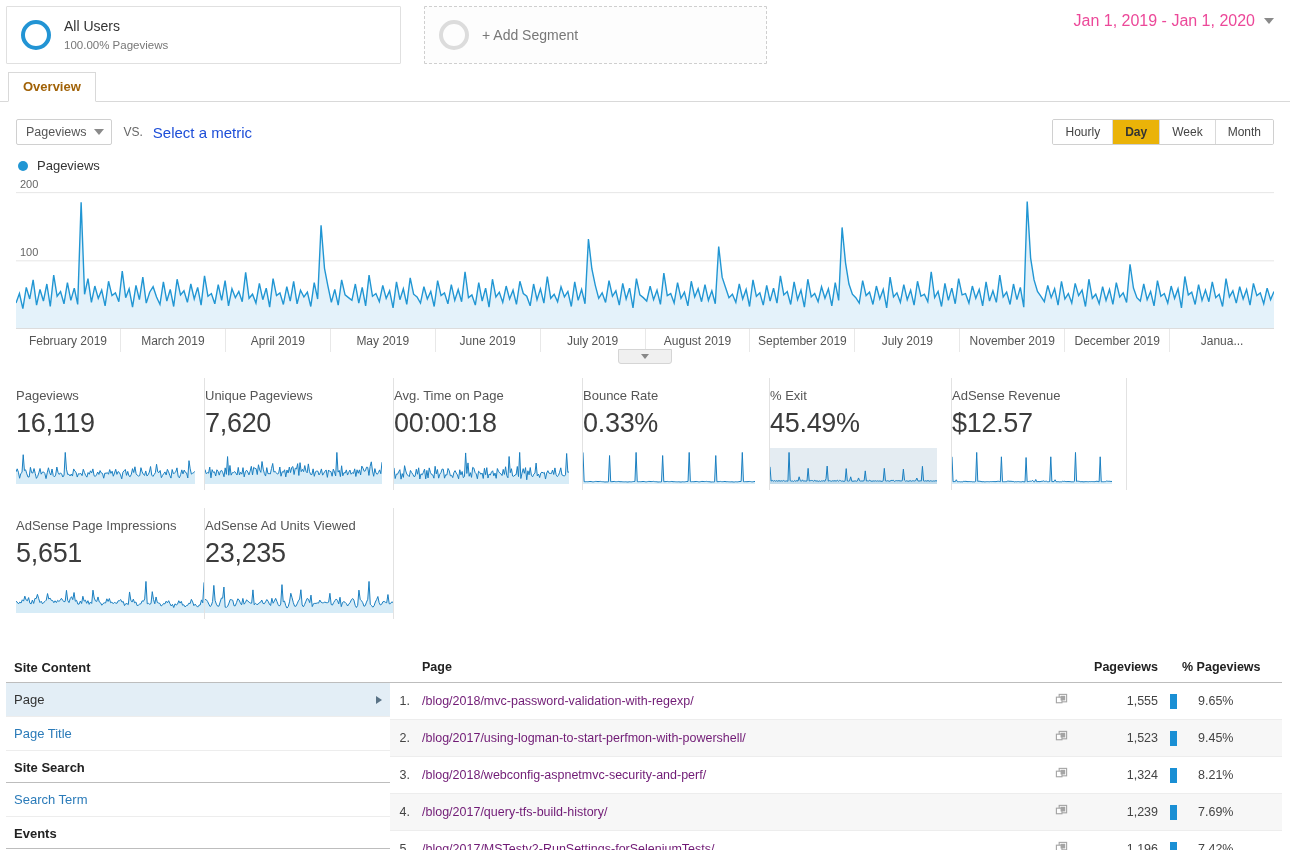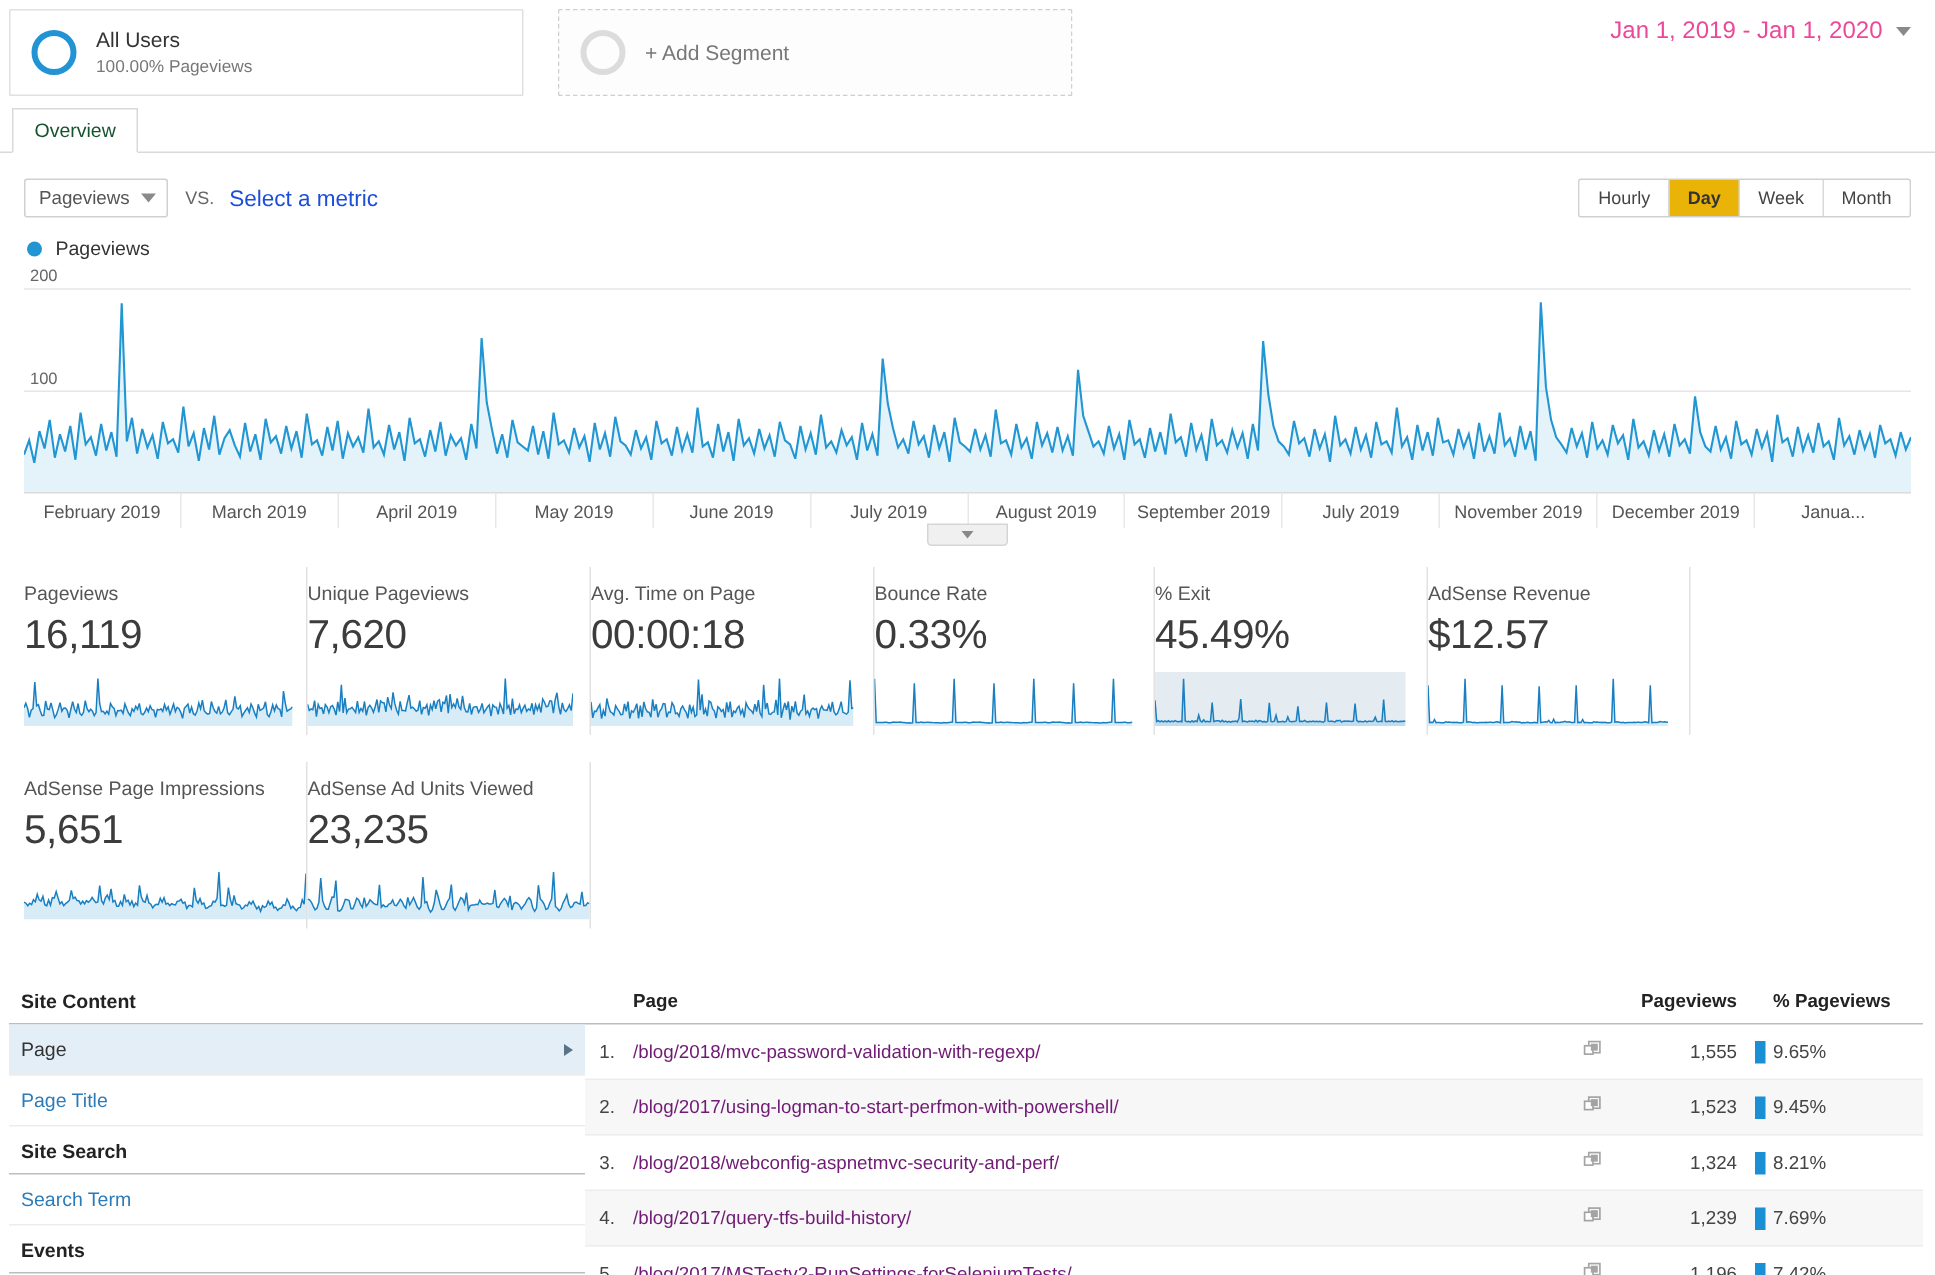--- a/index.html
+++ b/index.html
@@ -15,21 +15,21 @@
 
   
   .segment-bar {
     display: flex;
     align-items: flex-start;
     padding: 6px 0 0 6px;
     height: 72px;
     gap: 12px;
   }
   .segment-card {
-    width: 343px; height: 58px;
+    width: 395px; height: 58px;
     border: 1px solid #e0e0e0;
     background: #fff;
     display: flex; align-items: center;
     padding: 0 14px;
     border-radius: 1px;
   }
   .segment-card.add {
     border: 1px dashed #cfcfcf;
     background: #fdfdfd;
     width: 343px;
@@ -64,21 +64,21 @@
 
   
   .tabstrip {
     height: 30px;
     border-bottom: 1px solid #d9d9d9;
     display: flex; align-items: flex-end;
     padding-left: 8px;
     position: relative;
   }
   .tab {
-    font-size: 13px; font-weight: normal; color: #14532d;
+    font-size: 13px; font-weight: bold; color: #a16207;
     padding: 6px 14px 7px 14px;
     border: 1px solid #d9d9d9;
     border-bottom: 1px solid #fff;
     background: #fff;
     position: relative; top: 1px;
     cursor: pointer;
   }
 
   
   .metricrow {
@@ -231,21 +231,21 @@
     padding: 10px 6px;
     border-bottom: 1px solid #ededed;
     color: #444;
   }
   .tbl tr.alt td { background: #f7f7f7; }
   .cell-idx { width: 26px; text-align: right; color: #555; padding-right: 4px; }
   .cell-page a { color: #701a75; text-decoration: none; cursor: pointer; }
   .cell-icon { width: 34px; text-align: center; }
   .cell-num { text-align: right; width: 86px; white-space: nowrap; }
   .cell-pct { width: 118px; padding-left: 14px; }
-  .pct-wrap { display: flex; align-items: center; gap: 5px; }
+  .pct-wrap { display: flex; align-items: center; gap: 21px; }
   .pct-bar {
     width: 7px; height: 15px; background: #1a8fd4; flex: none;
   }
   .ext-icon { display: inline-block; opacity: .75; }
 </style>
 </head>
 <body>
 
 <div class="segment-bar">
   <div class="segment-card">

